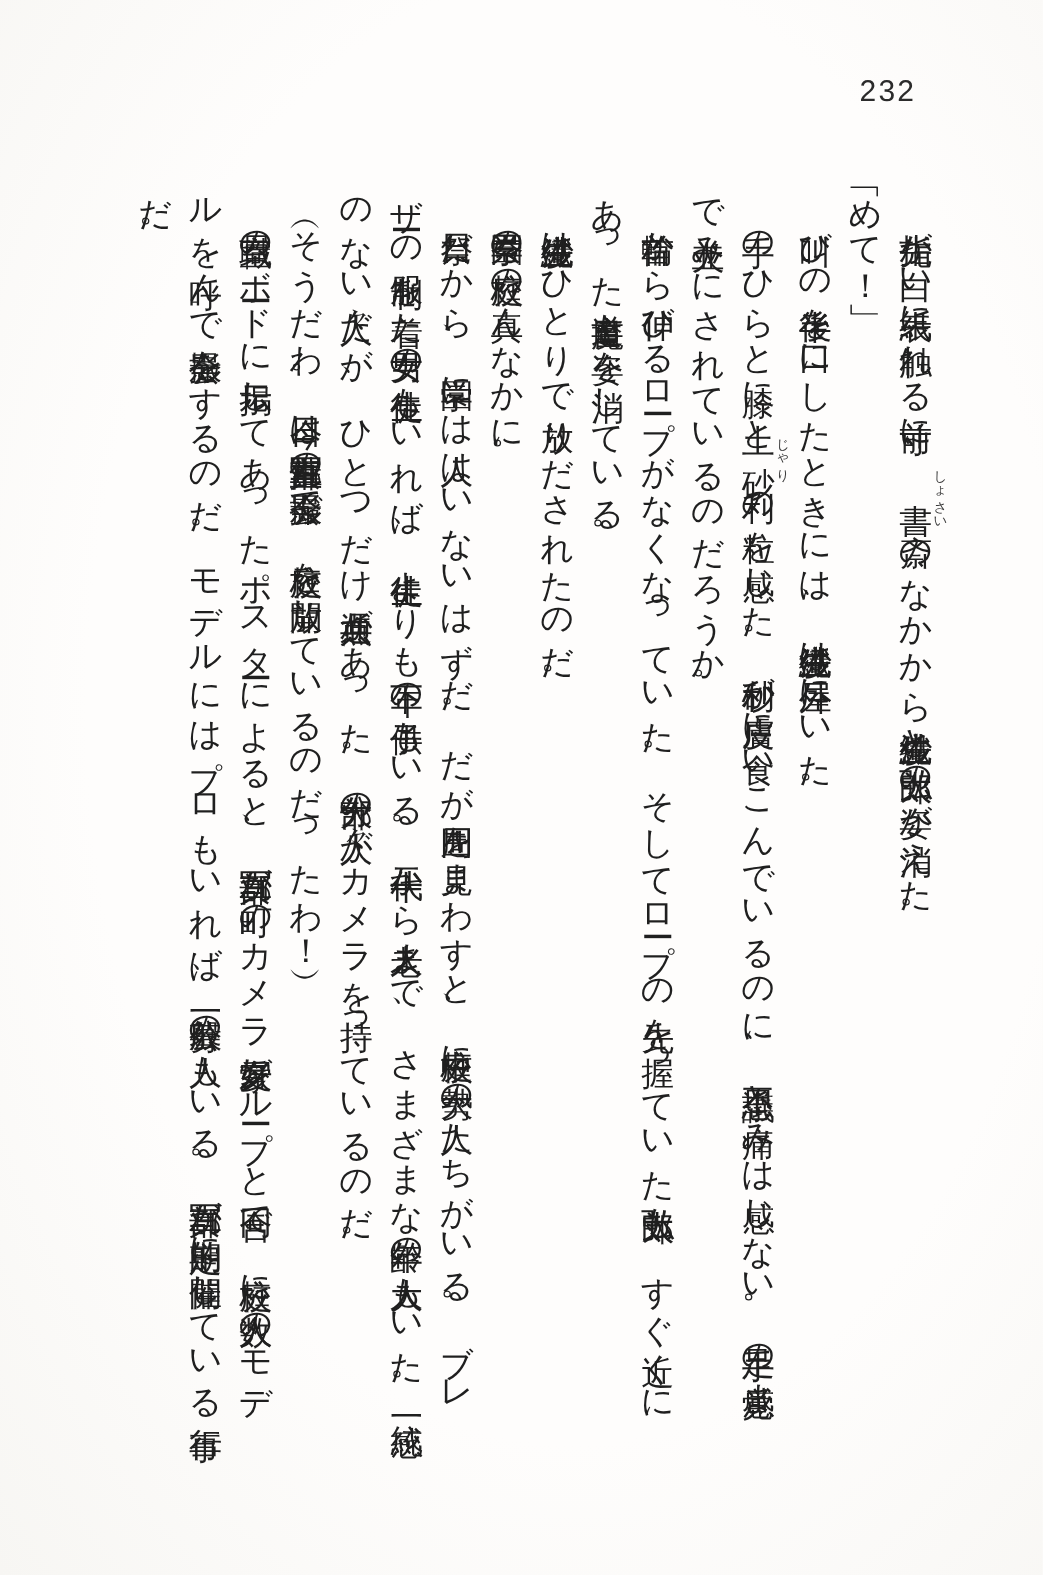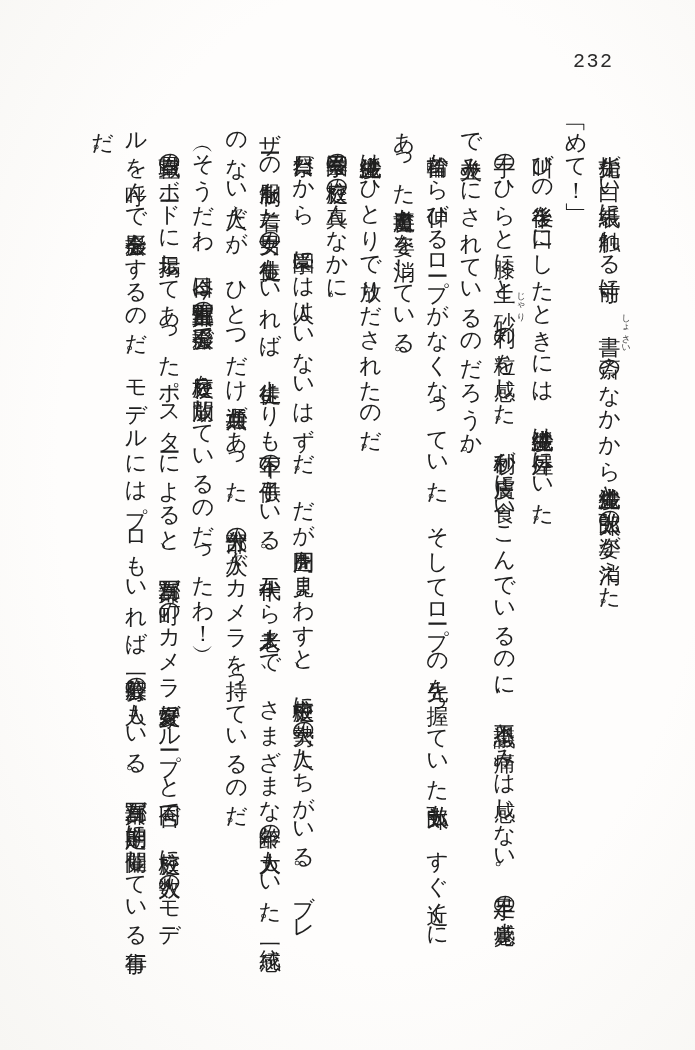--- a/index.html
+++ b/index.html
@@ -19,21 +19,21 @@
     inset: 0;
     background: radial-gradient(ellipse at 55% 45%, #fefdfc 60%, #f7f6f3 100%);
   }
   .page-number {
     position: absolute;
     top: 50px;
     left: 573px;
     font-size: 20px;
     letter-spacing: 1.5px;
     color: #2b2b2b;
-    font-family: Liberation Mono, monospace;
+    font-family: Liberation Sans, sans-serif;
   }
   .text-block {
     position: absolute;
     top: 117px;
     right: 64px;
     height: 837px;
     writing-mode: vertical-rl;
     text-orientation: mixed;
     font-size: 22px;
     line-height: 33.5px;

